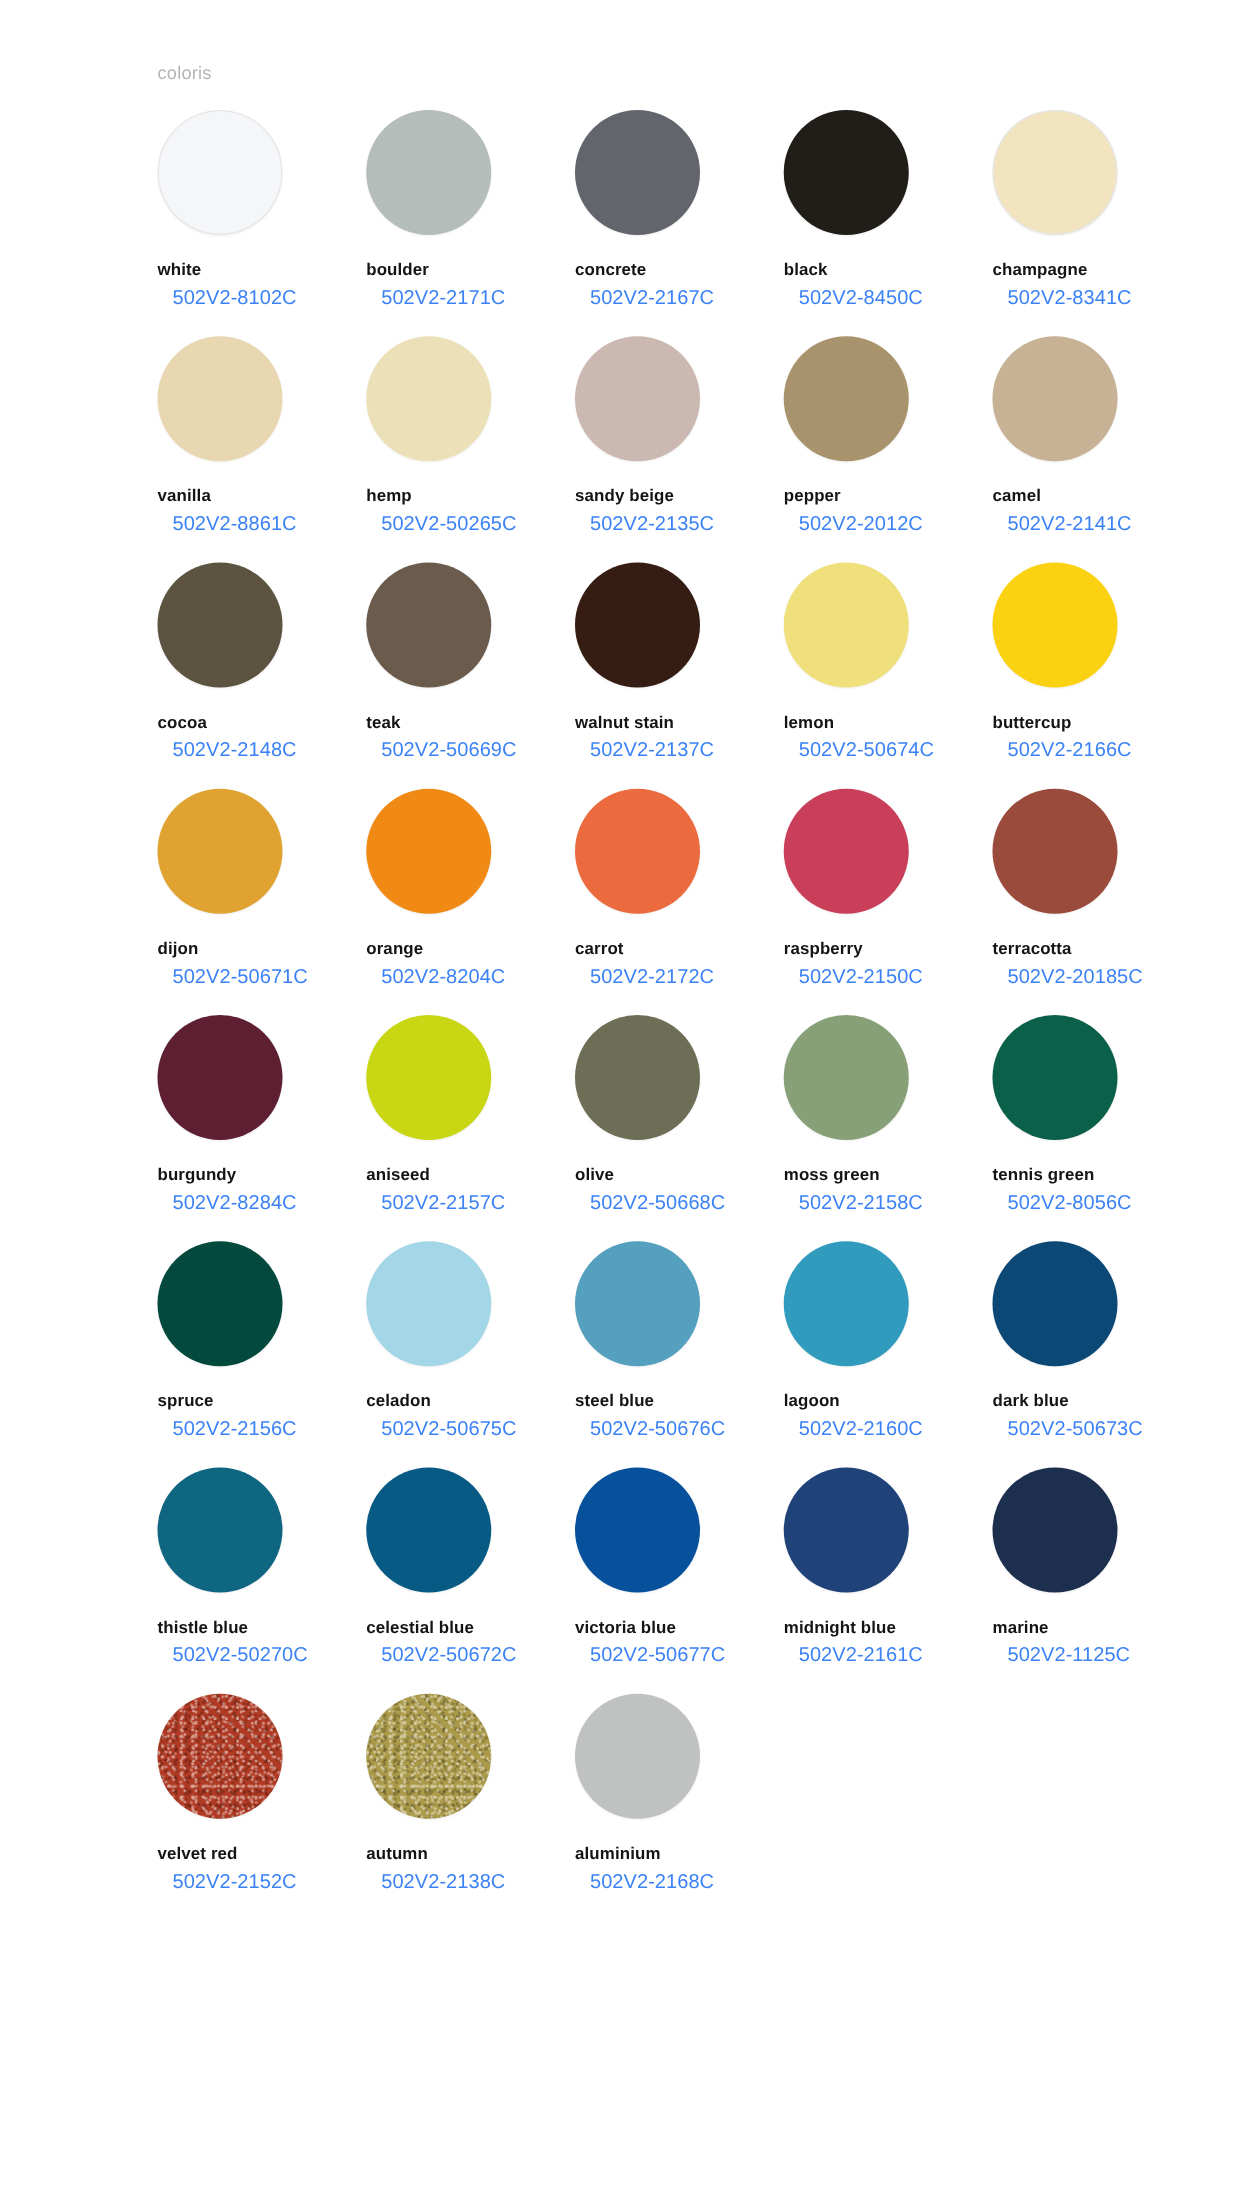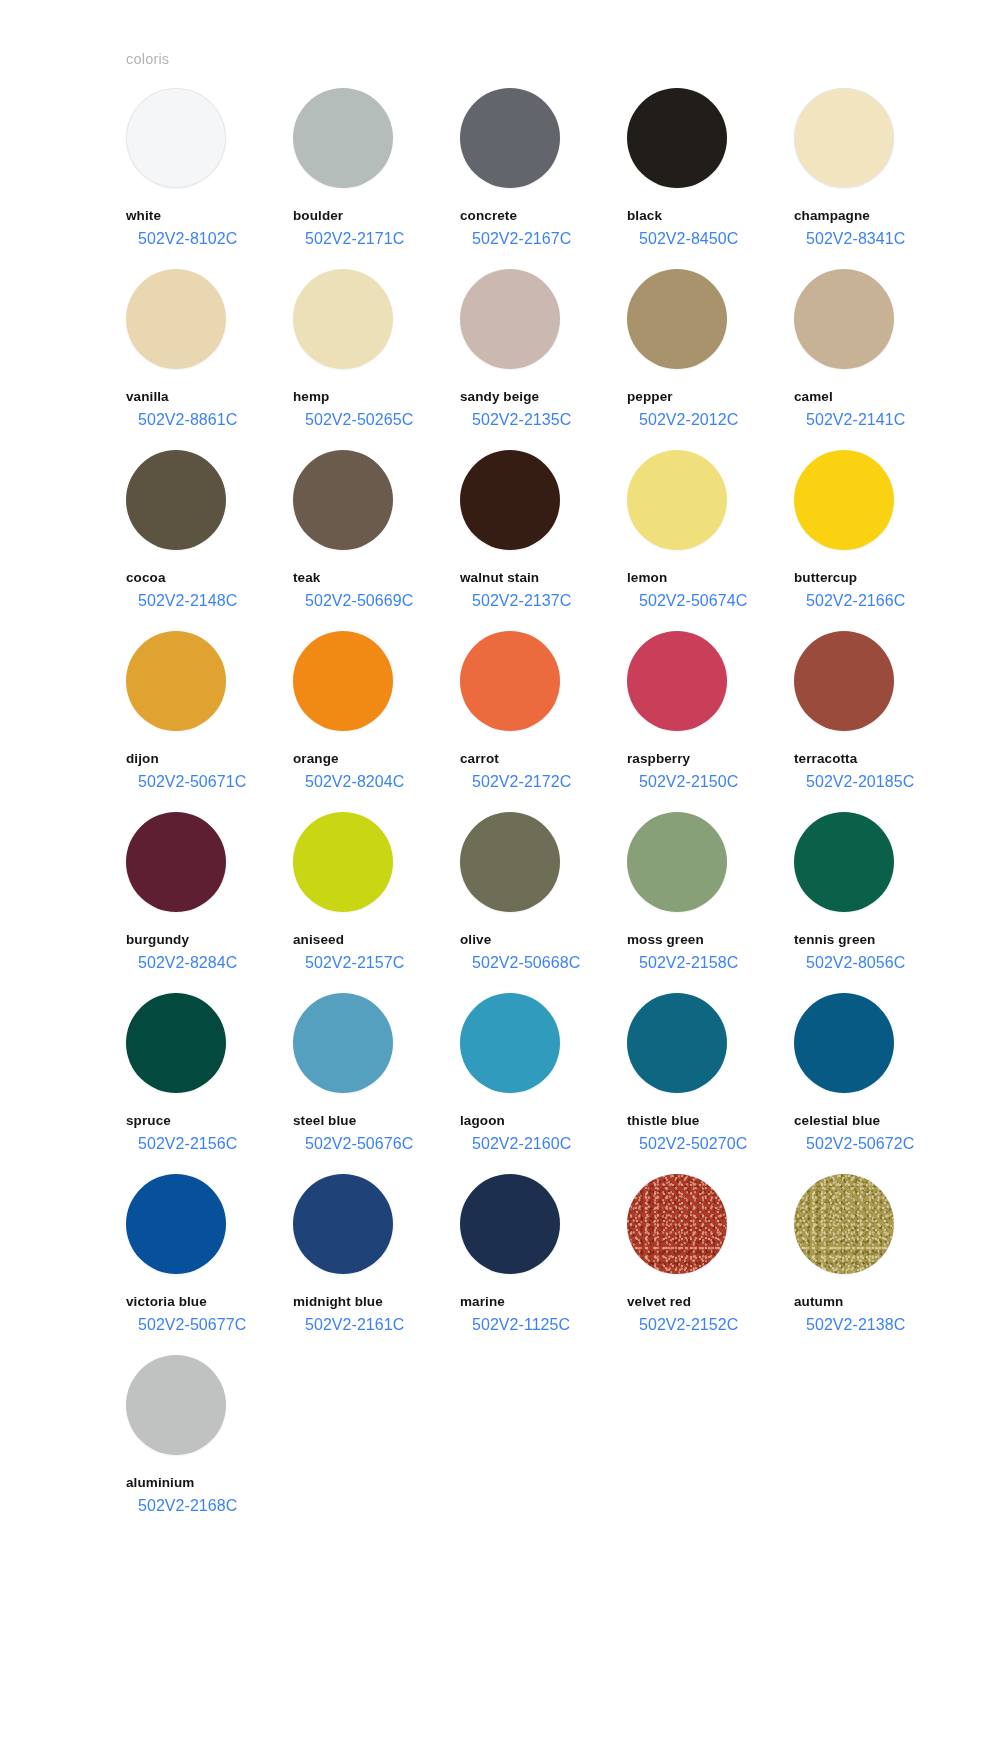--- a/index.html
+++ b/index.html
@@ -297,34 +297,48 @@
       </div>
       <div class="swatch-cell">
         <div class="swatch-disc-wrap">
           <div class="swatch-disc" style="background: rgb(3, 73, 62);"></div>
         </div>
         <div class="swatch-name">spruce</div>
         <div class="swatch-code">502V2-2156C</div>
       </div>
       <div class="swatch-cell">
         <div class="swatch-disc-wrap">
+          <div class="swatch-disc" style="background: rgb(163, 214, 230);"></div>
+        </div>
+        <div class="swatch-name">celadon</div>
+        <div class="swatch-code">502V2-50675C</div>
+      </div>
+      <div class="swatch-cell">
+        <div class="swatch-disc-wrap">
           <div class="swatch-disc" style="background: rgb(86, 160, 191);"></div>
         </div>
         <div class="swatch-name">steel blue</div>
         <div class="swatch-code">502V2-50676C</div>
       </div>
       <div class="swatch-cell">
         <div class="swatch-disc-wrap">
           <div class="swatch-disc" style="background: rgb(48, 155, 189);"></div>
         </div>
         <div class="swatch-name">lagoon</div>
         <div class="swatch-code">502V2-2160C</div>
       </div>
       <div class="swatch-cell">
         <div class="swatch-disc-wrap">
+          <div class="swatch-disc" style="background: rgb(11, 72, 117);"></div>
+        </div>
+        <div class="swatch-name">dark blue</div>
+        <div class="swatch-code">502V2-50673C</div>
+      </div>
+      <div class="swatch-cell">
+        <div class="swatch-disc-wrap">
           <div class="swatch-disc" style="background: rgb(15, 102, 128);"></div>
         </div>
         <div class="swatch-name">thistle blue</div>
         <div class="swatch-code">502V2-50270C</div>
       </div>
       <div class="swatch-cell">
         <div class="swatch-disc-wrap">
           <div class="swatch-disc" style="background: rgb(6, 90, 131);"></div>
         </div>
         <div class="swatch-name">celestial blue</div>

